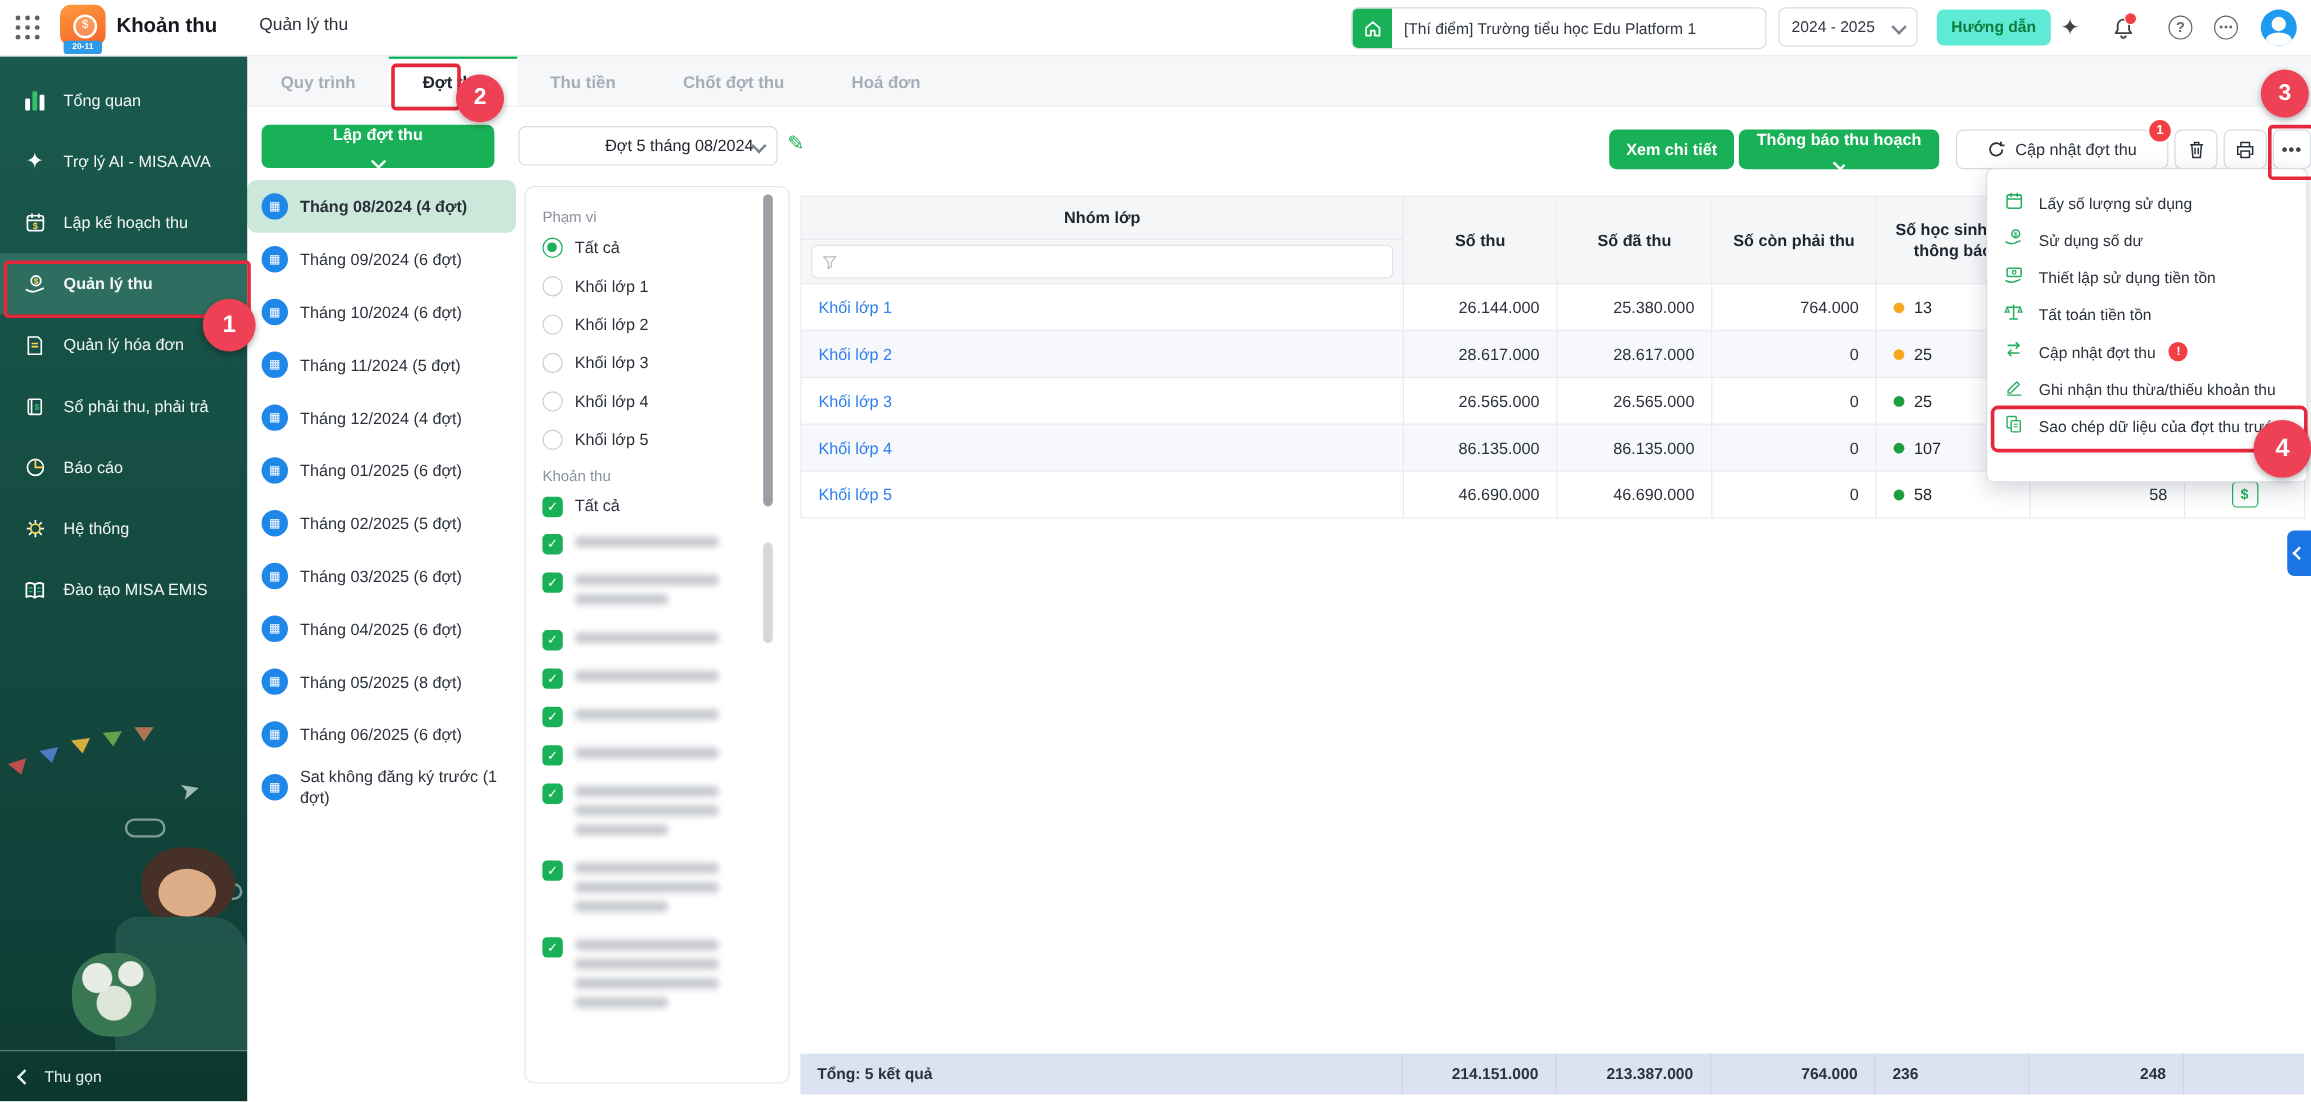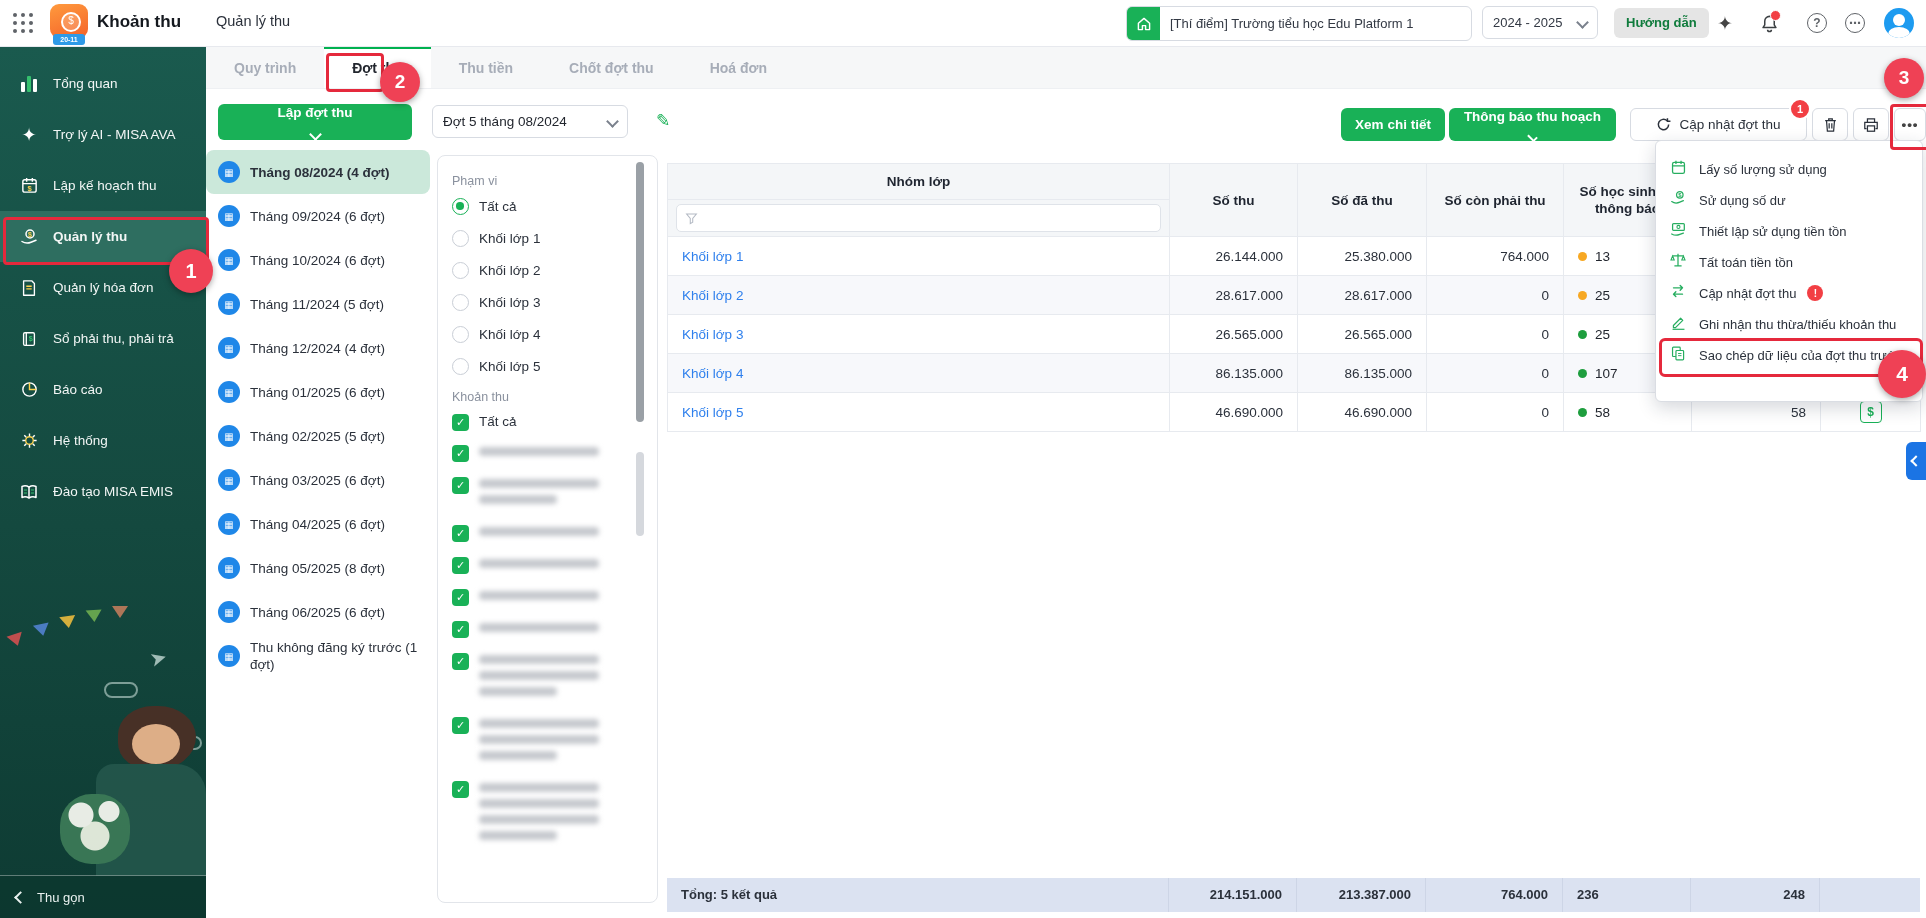--- a/index.html
+++ b/index.html
@@ -14,21 +14,21 @@
   .logo{position:absolute;left:48px;top:3px;width:42px;height:40px;}
   .logo .lbox{position:absolute;left:2px;top:1px;width:38px;height:34px;background:linear-gradient(160deg,#ff9a3d,#f4632a);border-radius:9px;}
   .logo .lcoin{position:absolute;left:13px;top:9px;width:16px;height:16px;background:#fff3;border:2px solid #fff;border-radius:50%;color:#fff;font-size:10px;line-height:14px;text-align:center;}
   .logo .lrib{position:absolute;left:5px;top:31px;width:32px;height:11px;background:#2e9ae8;border-radius:3px;color:#fff;font-size:7px;font-weight:bold;text-align:center;line-height:11px;}
   .apptitle{position:absolute;left:97px;top:12px;font-size:17px;font-weight:bold;color:#15191f;}
   .topnav{position:absolute;left:216px;top:13px;font-size:14.5px;color:#2b313b;cursor:pointer;}
   .schoolbox{position:absolute;left:1126px;top:6px;width:344px;height:33px;border:1px solid #d7dbe2;border-radius:6px;display:flex;align-items:center;overflow:hidden;background:#fff;}
   .homebtn{width:33px;height:33px;background:#19b157;display:flex;align-items:center;justify-content:center;flex:0 0 33px;}
   .schooltxt{padding-left:10px;font-size:13px;color:#323843;}
   .yearsel{position:absolute;left:1482px;top:6px;width:116px;height:33px;border:1px solid #d7dbe2;border-radius:6px;display:flex;align-items:center;justify-content:space-between;padding:0 10px;box-sizing:border-box;font-size:13px;color:#323843;cursor:pointer;}
-  .guidebtn{position:absolute;left:1614px;top:8px;height:30px;padding:0 12px;background:#e5e5e5;color:#0f7b3c;font-size:13px;font-weight:bold;border:none;border-radius:6px;line-height:30px;cursor:pointer;text-align:center;}
+  .guidebtn{position:absolute;left:1614px;top:8px;height:30px;padding:0 12px;background:#5eead4;color:#0f7b3c;font-size:13px;font-weight:bold;border:none;border-radius:6px;line-height:30px;cursor:pointer;text-align:center;}
   .tbicon{position:absolute;top:10px;width:26px;height:26px;display:flex;align-items:center;justify-content:center;color:#3c4043;cursor:pointer;}
   .circ{border:1.6px solid #5f6368;border-radius:50%;width:20px;height:20px;display:flex;align-items:center;justify-content:center;font-size:12px;font-weight:bold;color:#5f6368;box-sizing:border-box;}
   .sparkle{font-size:19px;color:#444;}
   .belldot{position:absolute;right:1px;top:0;width:9px;height:9px;border-radius:50%;background:#f23f44;border:1.5px solid #fff;}
   .avatar{position:absolute;left:1884px;top:8px;width:30px;height:30px;border-radius:50%;background:#1d9bf0;overflow:hidden;cursor:pointer;}
   .avatar .hd{position:absolute;left:9px;top:6px;width:12px;height:12px;border-radius:50%;background:#fff;}
   .avatar .bd{position:absolute;left:4px;top:19px;width:22px;height:14px;border-radius:50%;background:#fff;}
 
   
   .sidebar{position:absolute;left:0;top:46px;width:206px;height:872px;background:linear-gradient(180deg,#1a5a4e 0%,#14493f 55%,#0e3b33 100%);z-index:20;overflow:hidden;}
@@ -57,21 +57,21 @@
   .flowers{position:absolute;left:60px;top:208px;width:70px;height:70px;background:radial-gradient(circle at 30% 30%,#f4f6ef 12px,transparent 13px),radial-gradient(circle at 70% 25%,#f4f6ef 10px,transparent 11px),radial-gradient(circle at 50% 60%,#e9efe0 14px,transparent 15px),#3c7a57;border-radius:45%;}
 
   
   .tabstrip{position:absolute;left:206px;top:46px;width:1720px;height:42px;background:#f6f7f8;display:flex;border-bottom:1px solid #eef0f3;z-index:5;}
   .tab{padding:0 28px;line-height:39px;font-size:14px;font-weight:bold;color:#a7adb8;cursor:pointer;border-top:3px solid transparent;}
   .tab.on{background:#fff;color:#22262e;border-top:3px solid #00b14f;}
 
   
   .greenbtn{background:#19b157;color:#fff;border:none;border-radius:6px;font-size:13.5px;font-weight:bold;cursor:pointer;display:flex;align-items:center;justify-content:center;gap:10px;flex-direction:column;}
   .lapbtn{position:absolute;left:218px;top:104px;width:194px;height:36px;}
-  .batchsel{position:absolute;left:432px;top:105px;width:196px;height:33px;border:1px solid #d7dbe2;border-radius:6px;display:flex;align-items:center;justify-content:space-between;padding:4px 10px;box-sizing:border-box;font-size:13.5px;color:#22262e;cursor:pointer;background:#fff;}
+  .batchsel{position:absolute;left:432px;top:105px;width:216px;height:33px;border:1px solid #d7dbe2;border-radius:6px;display:flex;align-items:center;justify-content:flex-end;padding:4px 10px;box-sizing:border-box;font-size:13.5px;color:#22262e;cursor:pointer;background:#fff;}
   .pencilbtn{position:absolute;left:656px;top:110px;width:22px;height:22px;color:#19b157;font-size:17px;cursor:pointer;}
   .btn-view{position:absolute;left:1341px;top:108px;width:104px;height:33px;}
   .btn-notify{position:absolute;left:1449px;top:108px;width:167px;height:33px;}
   .whitebtn{position:absolute;top:108px;height:33px;background:#fff;border:1px solid #d7dbe2;border-radius:6px;display:flex;align-items:center;justify-content:center;gap:8px;font-size:13.5px;color:#2b313b;cursor:pointer;box-sizing:border-box;}
   .btn-update{left:1630px;width:177px;}
   .btn-trash{left:1812px;width:36px;}
   .btn-print{left:1853px;width:36px;}
   .btn-more{left:1894px;width:32px;font-weight:bold;letter-spacing:1px;color:#444;}
   .badge1{position:absolute;left:1789px;top:98px;width:18px;height:18px;border-radius:50%;background:#f23f44;color:#fff;font-size:11px;font-weight:bold;display:flex;align-items:center;justify-content:center;border:2px solid #fff;z-index:35;}
 
@@ -392,21 +392,21 @@
         <span class="mlabel">Tháng 05/2025 (8 đợt)</span>
       </div>
 
       <div class="mitem">
         <span class="calico">▦</span>
         <span class="mlabel">Tháng 06/2025 (6 đợt)</span>
       </div>
 
       <div class="mitem">
         <span class="calico">▦</span>
-        <span class="mlabel">Thu không đăng ký trước (1 đợt)</span>
+        <span class="mlabel">Sat không đăng ký trước (1 đợt)</span>
       </div>
     </div>
 
   <div class="filtercard">
     <div class="flabel">Phạm vi</div>
     <div>
 
         <div class="ritem on">
           <span class="radio"></span>
           <span>Tất cả</span>

